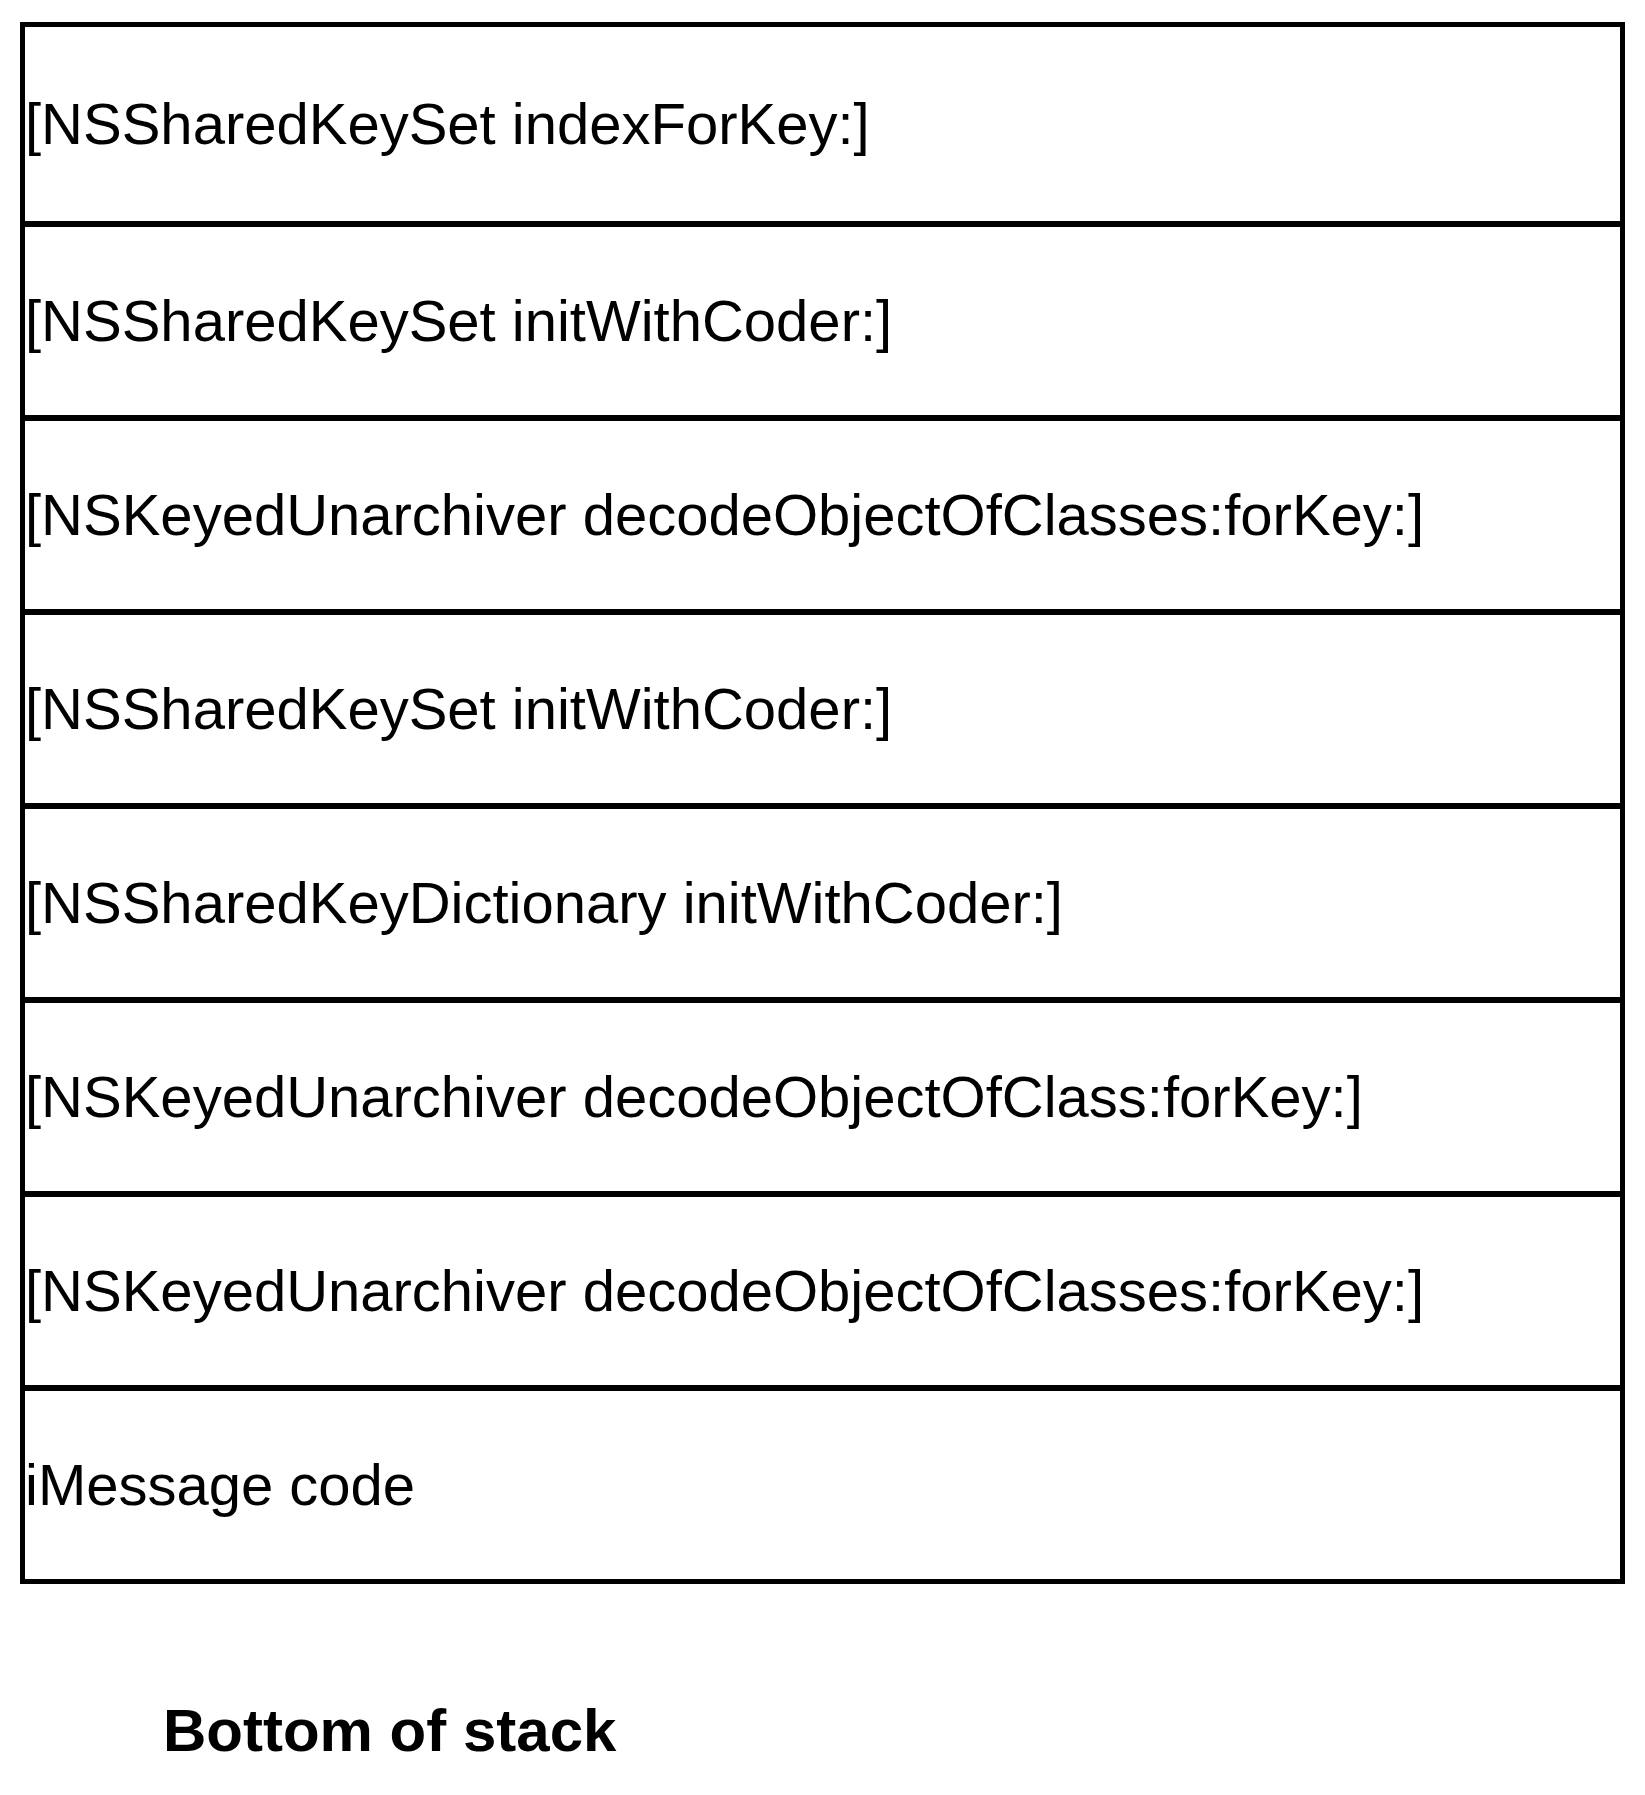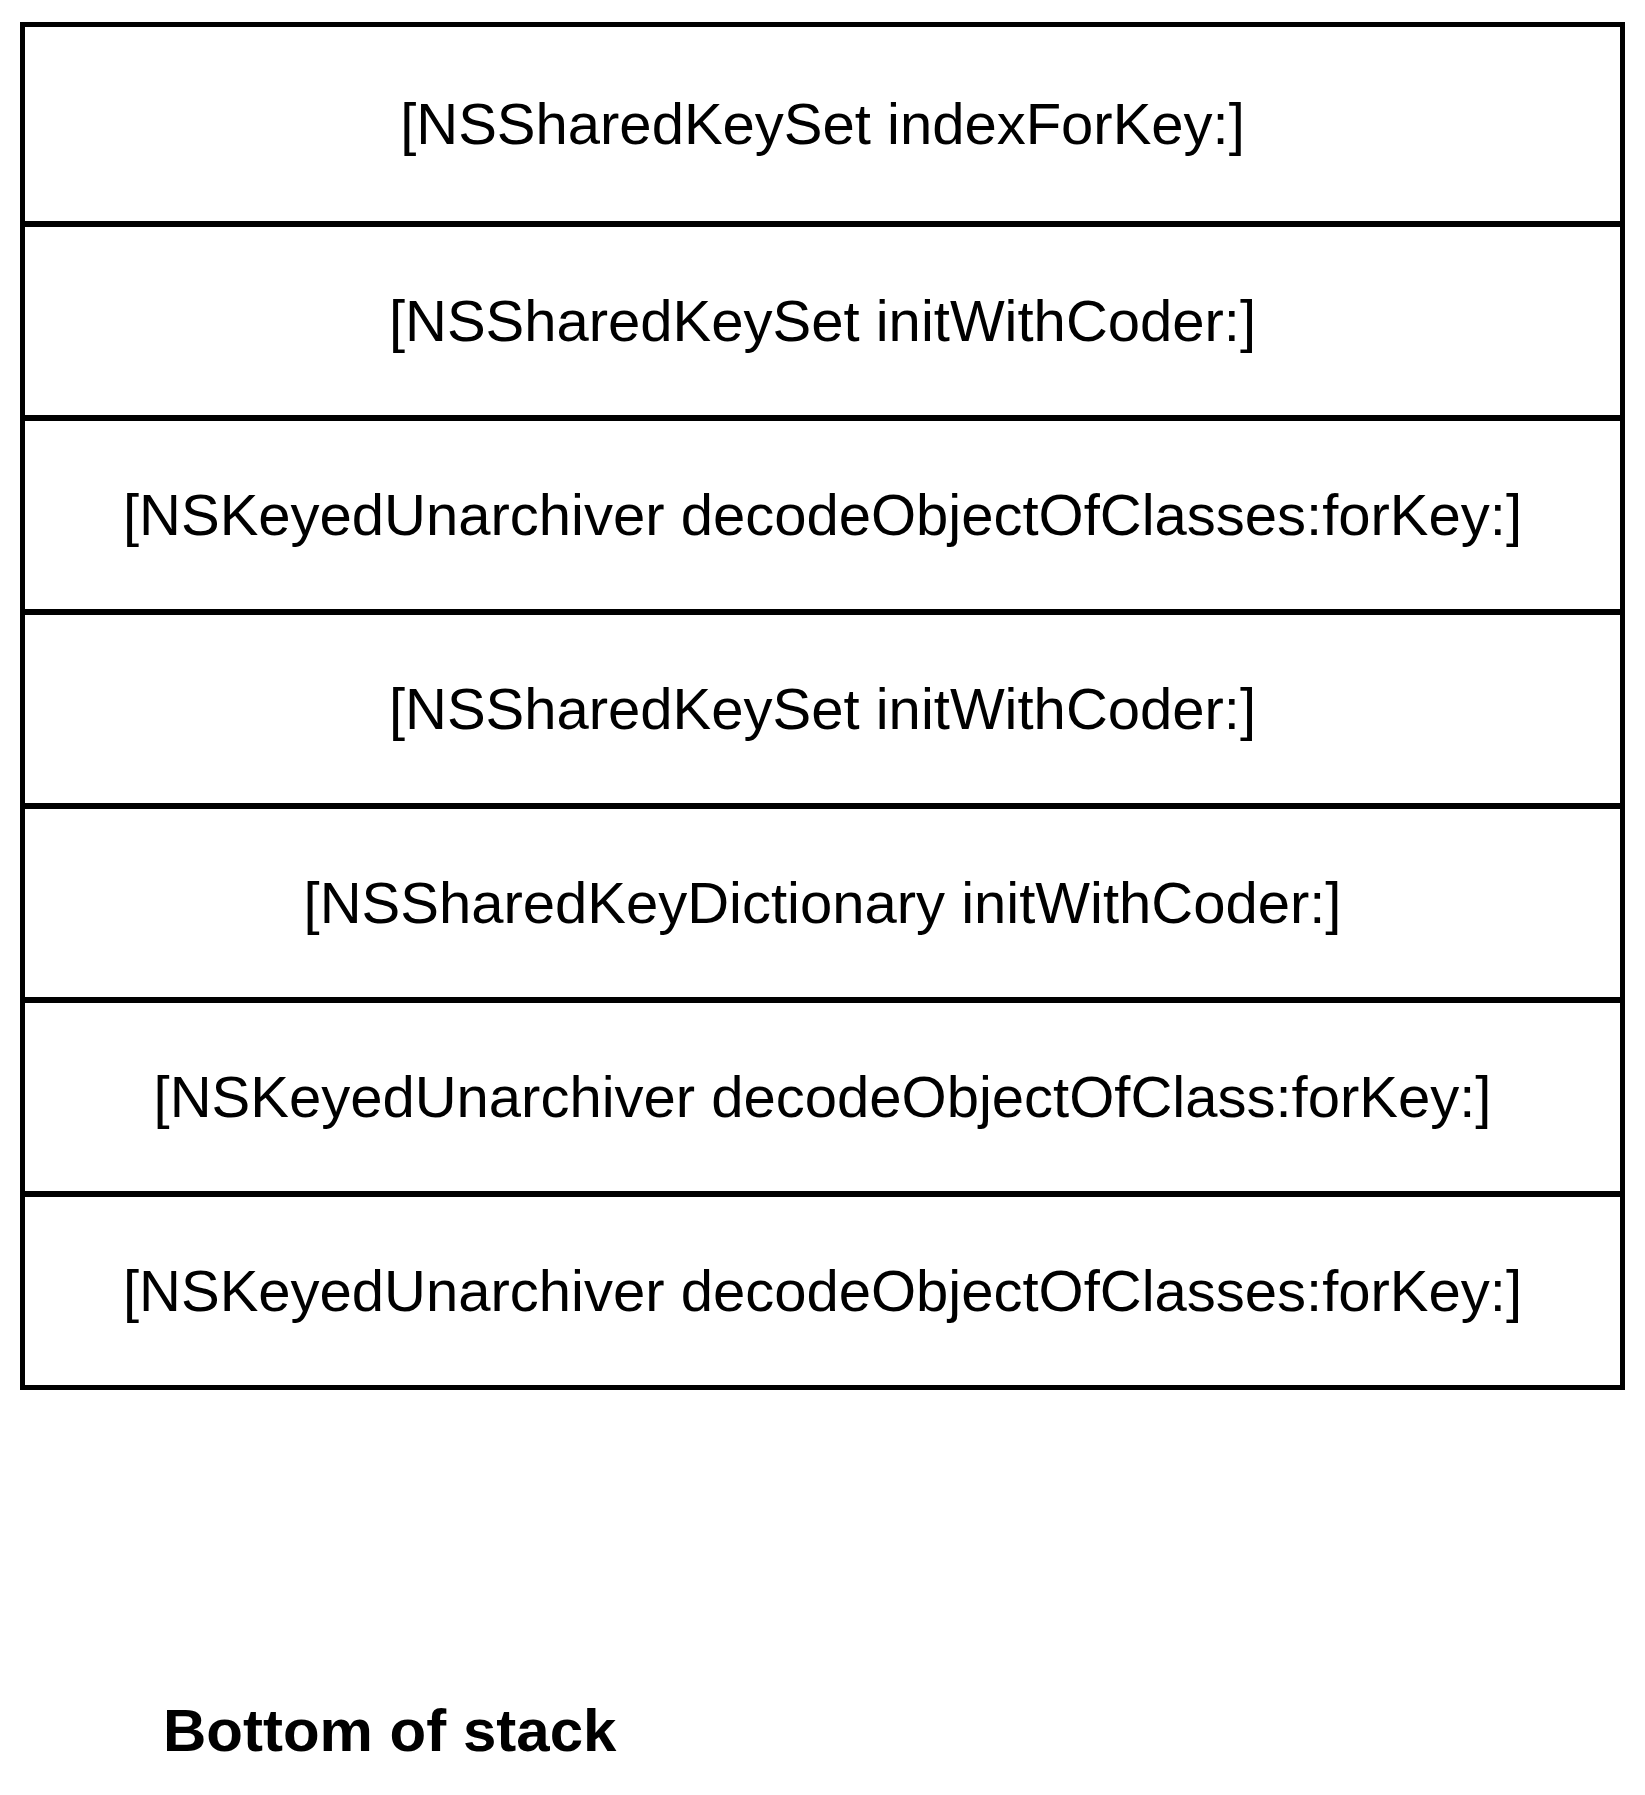--- a/index.html
+++ b/index.html
@@ -22,21 +22,20 @@
     left: 20px;
     top: 22px;
     width: 1605px;
     border: 5px solid var(--border-color);
     background: var(--bg-color);
   }
   .stack-row {
     height: 194px;
     display: flex;
     align-items: center;
-    justify-content: center;
     border-top: 6px solid var(--border-color);
     background: var(--bg-color);
   }
   .stack-row:first-child {
     border-top: none;
   }
   .frame-label {
     font-size: 58px;
     line-height: 1.1;
     white-space: nowrap;
@@ -71,15 +70,18 @@
   </div>
   <div class="stack-row">
     <span class="frame-label">[NSSharedKeyDictionary initWithCoder:]</span>
   </div>
   <div class="stack-row">
     <span class="frame-label">[NSKeyedUnarchiver decodeObjectOfClass:forKey:]</span>
   </div>
   <div class="stack-row">
     <span class="frame-label">[NSKeyedUnarchiver decodeObjectOfClasses:forKey:]</span>
   </div>
+  <div class="stack-row">
+    <span class="frame-label">iMessage code</span>
+  </div>
 </div>
 
 <div class="caption">Bottom of stack</div>
 
 </body></html>

